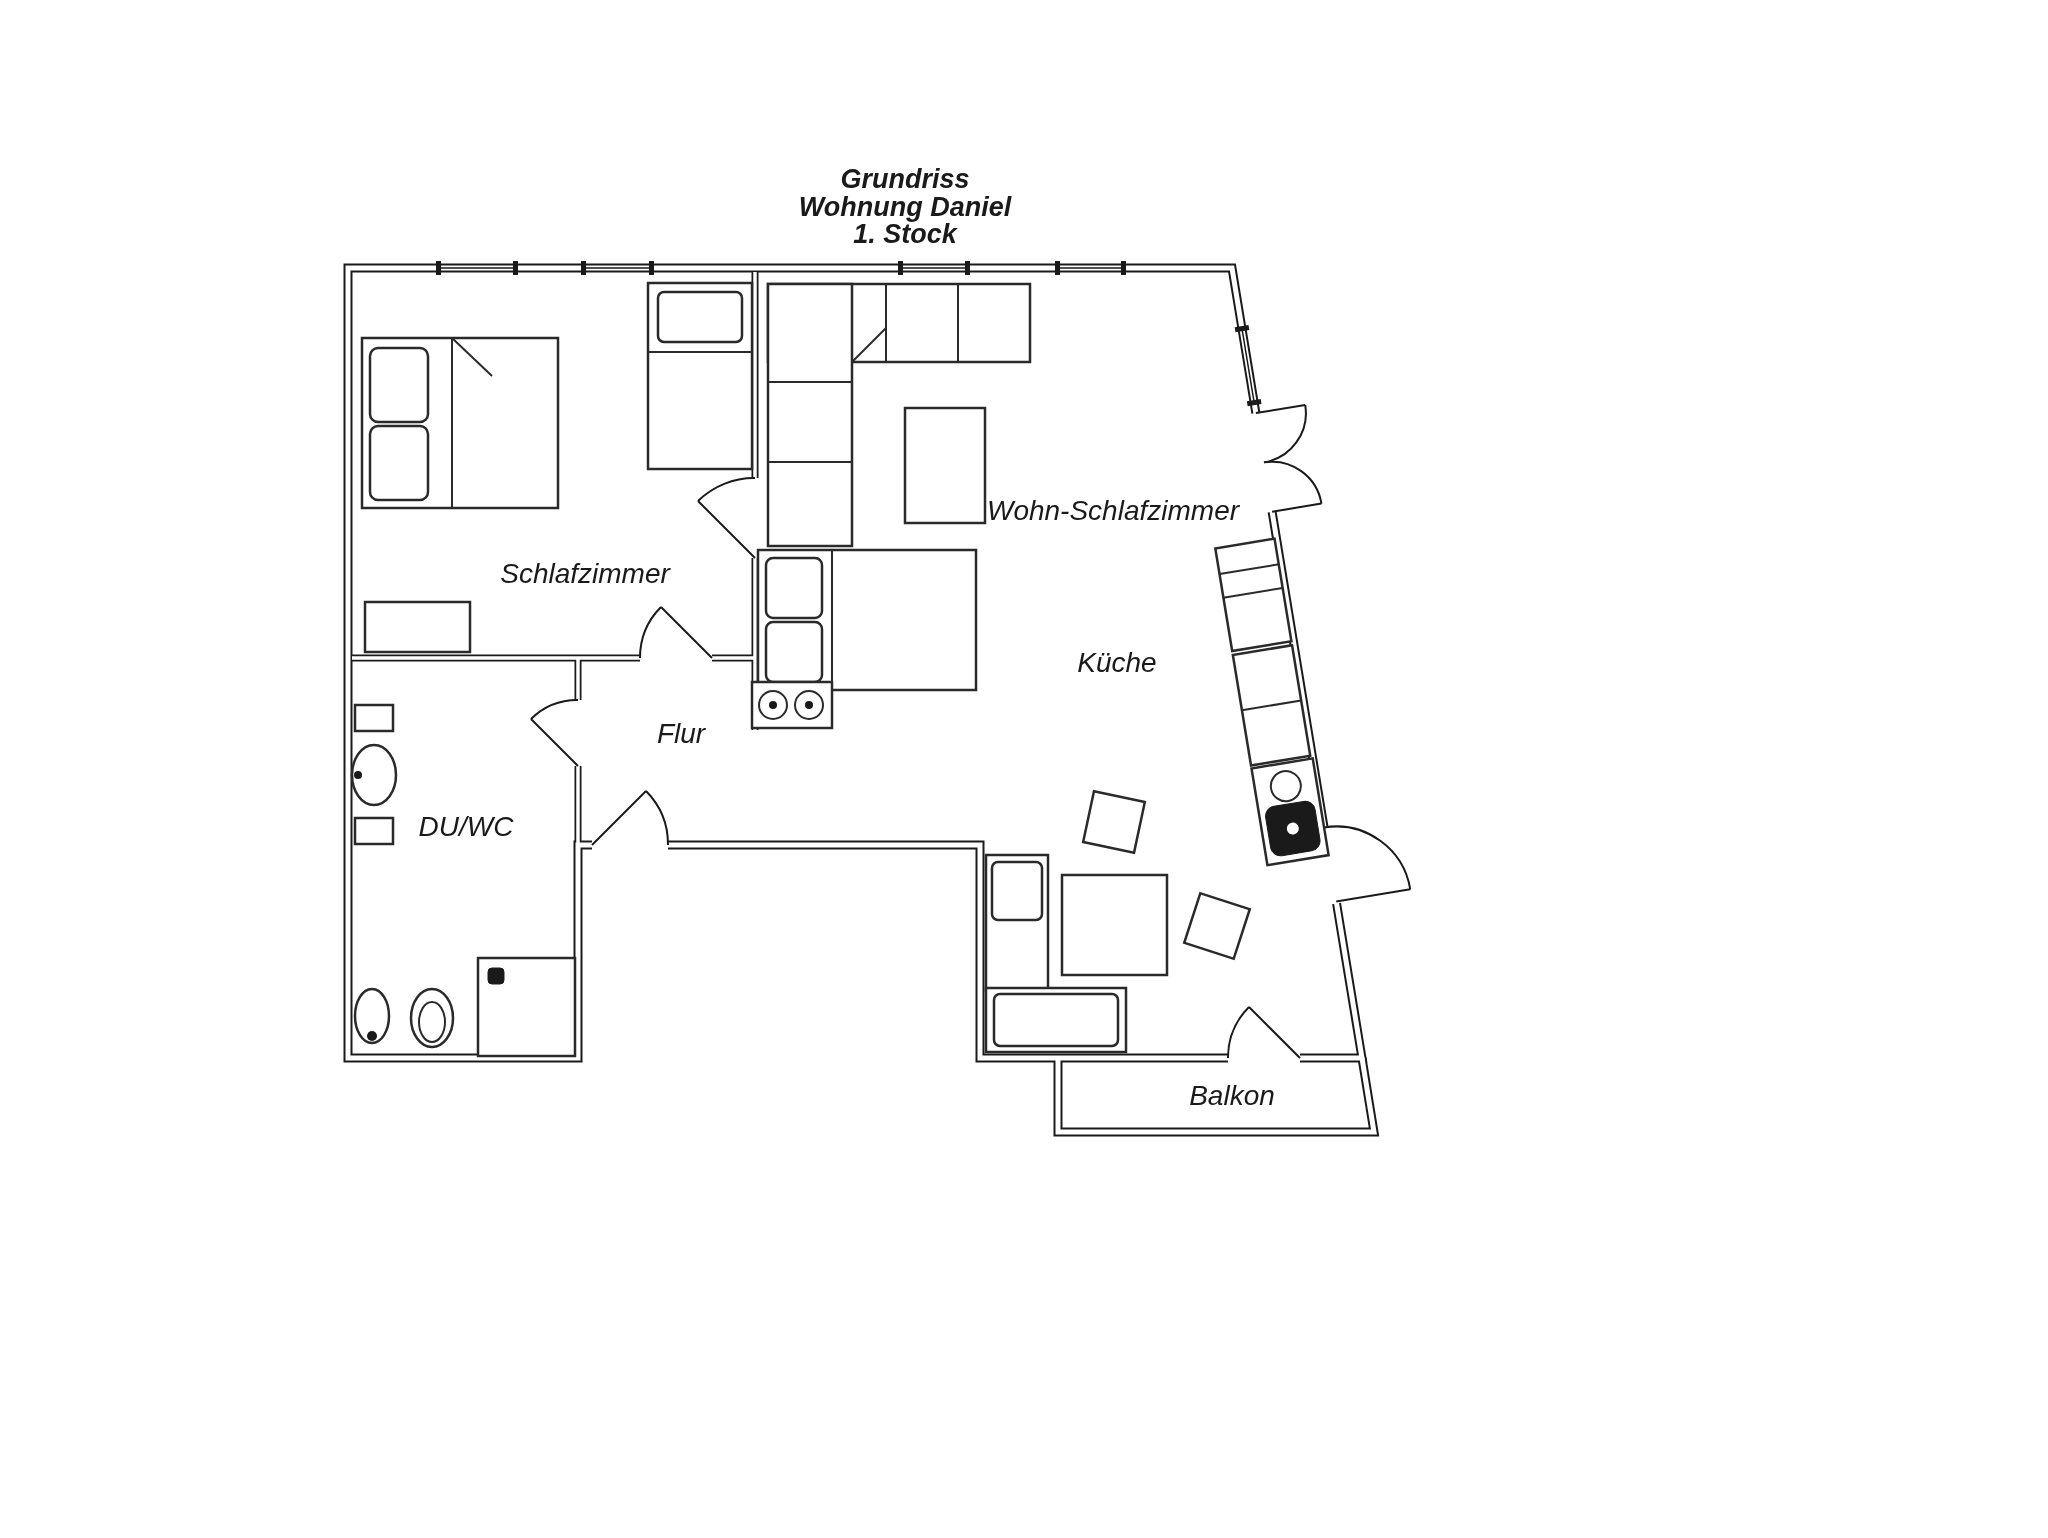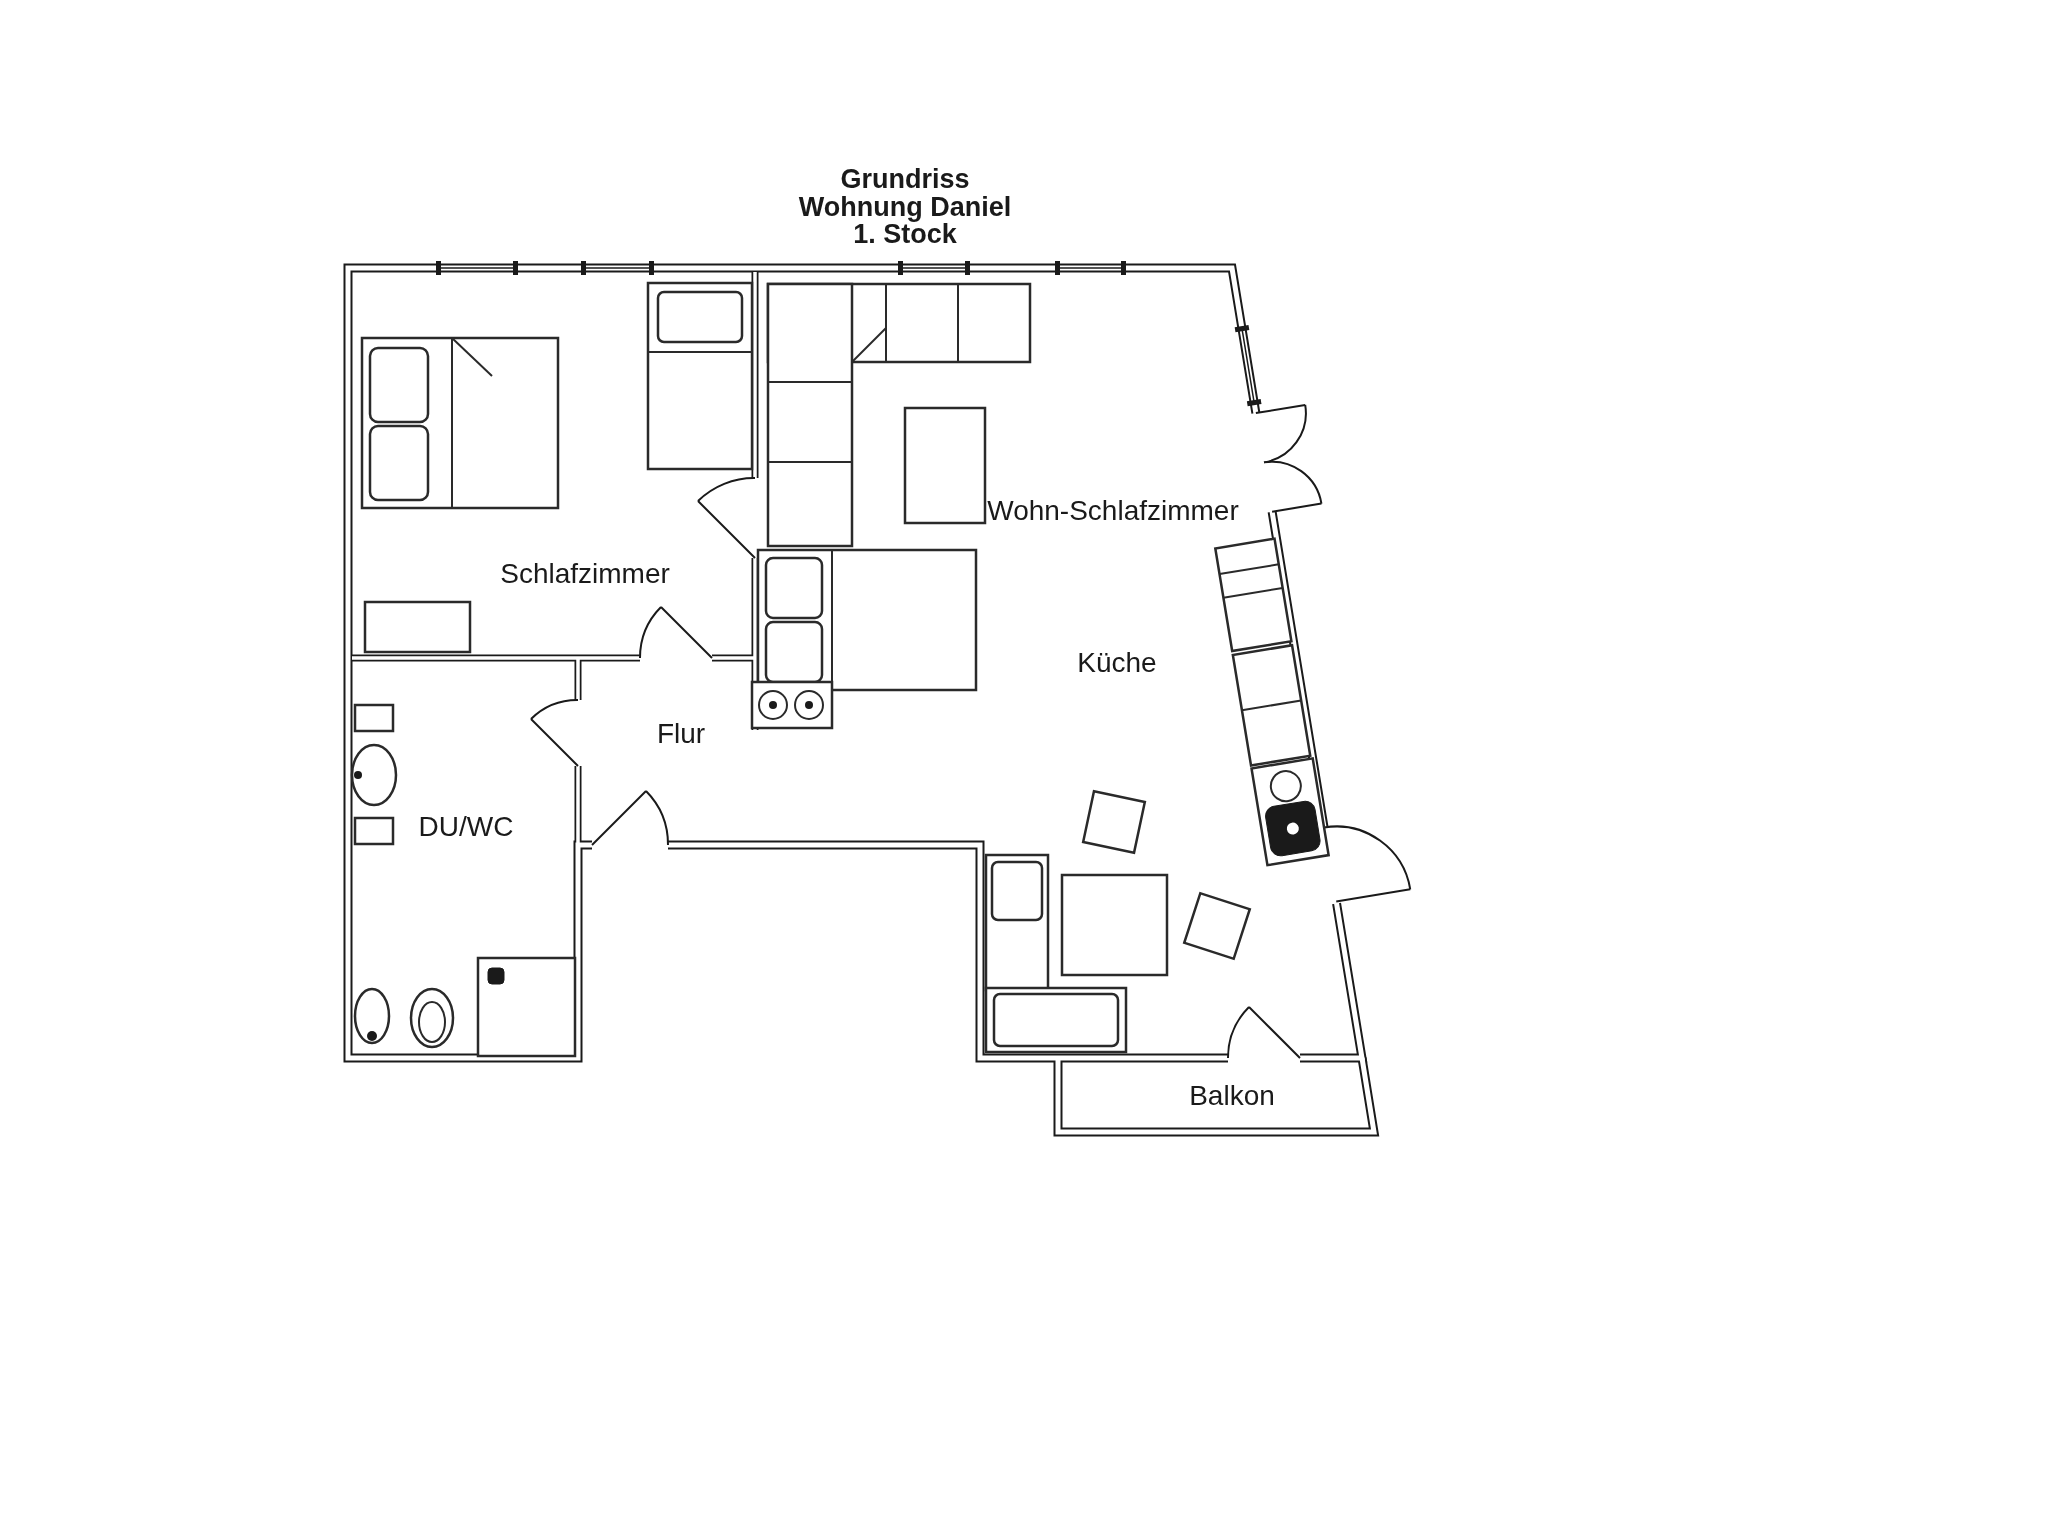--- a/index.html
+++ b/index.html
@@ -2,21 +2,21 @@
 <html style="--color-wall: #1a1a1a; --color-furniture: #2a2a2a; --color-text: #1a1a1a; --color-background: #ffffff;"><head>
 <meta charset="utf-8">
 <style>
   :root{
     --color-wall:#1a1a1a;
     --color-furniture:#2a2a2a;
     --color-text:#1a1a1a;
     --color-background:#ffffff;
   }
   html,body{margin:0;padding:0;background:var(--color-background);}
-  #app{width:2048px;height:1140px;background:var(--color-background);position:relative;}
+  #app{width:2048px;height:1140px;background:var(--color-background);position:relative;font-style:italic;}
   svg{display:block;}
   .w-outer{fill:none;stroke:var(--color-wall);stroke-width:9;}
   .w-outer-core{fill:none;stroke:#fff;stroke-width:5;}
   .w-inner{fill:none;stroke:var(--color-wall);stroke-width:7;}
   .w-inner-core{fill:none;stroke:#fff;stroke-width:3.5;}
   .erase{fill:#fff;stroke:none;}
   .furn{fill:#fff;stroke:var(--color-furniture);stroke-width:2.5;}
   .furn-line{fill:none;stroke:var(--color-furniture);stroke-width:2;}
   .door{fill:none;stroke:var(--color-wall);stroke-width:2;}
   .win{fill:none;stroke:var(--color-wall);stroke-width:1.5;}

